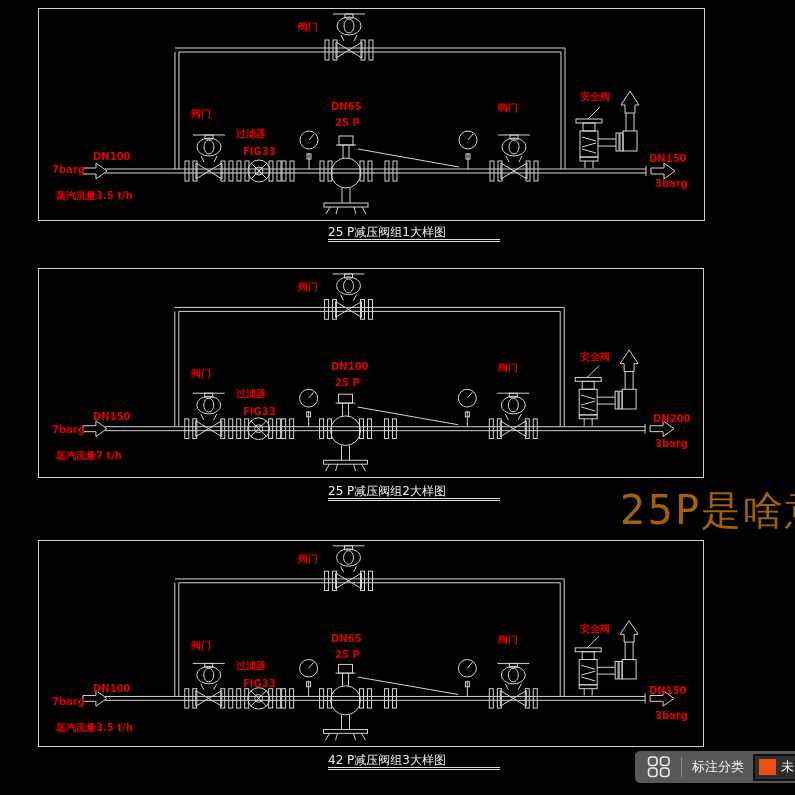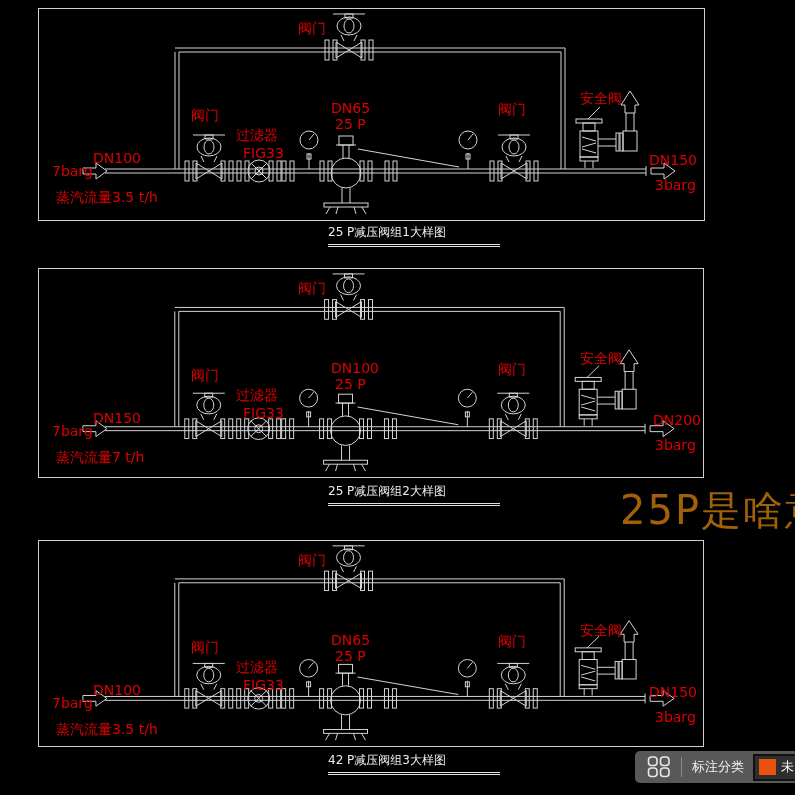--- a/index.html
+++ b/index.html
@@ -7,26 +7,26 @@
     width:795px;height:795px;background:#000;overflow:hidden;position:relative;
     font-family:"DejaVu Sans",sans-serif;
   }
   .panel{position:absolute;border:1px solid #cfcfcf;background:#000;}
   .panel svg{position:absolute;left:0;top:0;width:100%;height:100%;}
   .p1{left:38px;top:8px;width:665px;height:211px;}
   .p2{left:38px;top:268px;width:664px;height:208px;}
   .p3{left:38px;top:540px;width:664px;height:205px;}
   .ln{stroke:#d6d6d6;fill:none;stroke-width:1;}
   .lbl{
-    position:absolute;color:#dd0000;font-size:14px;line-height:1.1;
-    white-space:nowrap;font-weight:normal;letter-spacing:0px;
+    position:absolute;color:#dd0000;font-size:10px;line-height:1.1;
+    white-space:nowrap;font-weight:bold;letter-spacing:0px;
   }
   .caption{
     position:absolute;color:#efefef;font-size:12px;line-height:1.1;
-    white-space:nowrap;width:172px;padding-bottom:5px;
+    white-space:nowrap;width:172px;
     border-bottom:3px double #dedede;
   }
   .c1{left:328px;top:226px;}
   .c2{left:328px;top:485px;}
   .c3{left:328px;top:754px;}
   .overlay-text{
     position:absolute;left:620px;top:483px;font-size:40px;letter-spacing:2px;
     color:#a16207;white-space:nowrap;
   }
   .toolbar{

